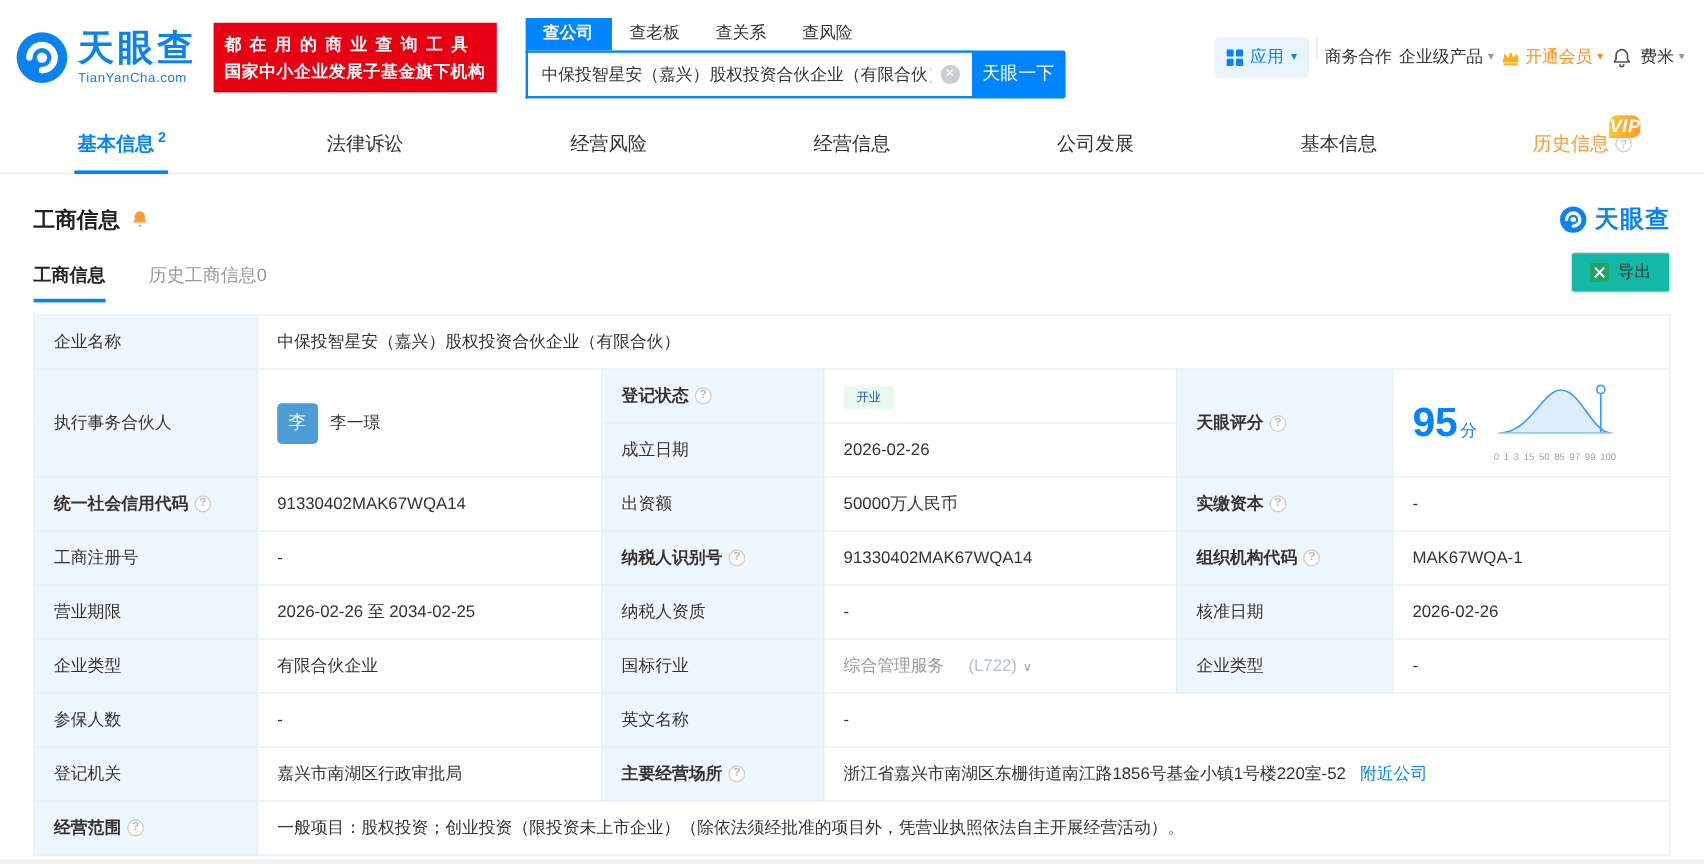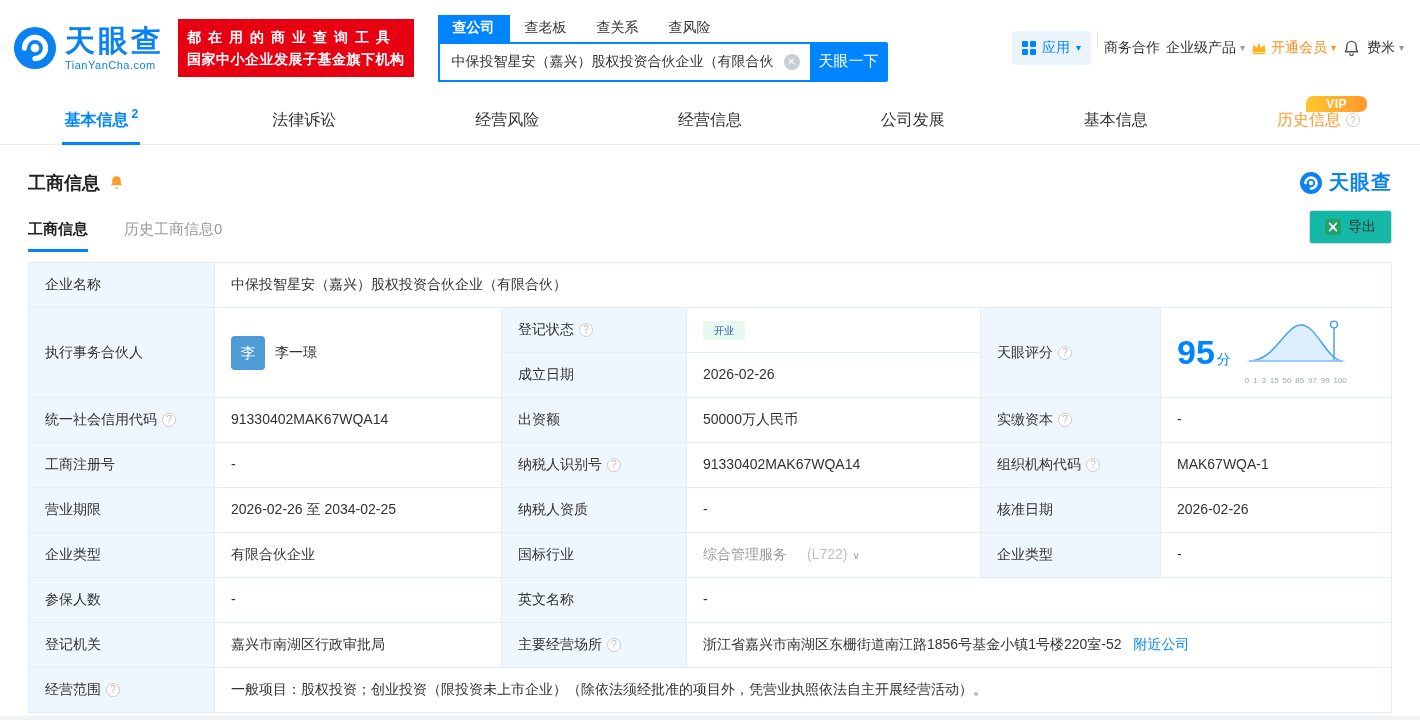--- a/index.html
+++ b/index.html
@@ -37,42 +37,42 @@
   .bell-btn { cursor: pointer; display: flex; align-items: center; }
 
   
   .navbar { height: 49px; border-bottom: 1px solid #ececec; display: flex; background: #fff; }
   .nav-tab { flex: 1; position: relative; display: flex; align-items: center; justify-content: center; font-size: 16px; color: #333; cursor: pointer; }
   .nav-tab .sup { font-size: 12px; color: #0084ff; margin-left: 3px; transform: translateY(-6px); }
   .nav-tab.active { color: #0084ff; font-weight: bold; }
   .nav-tab.active::after { content: ""; position: absolute; bottom: -1px; left: 50%; transform: translateX(-50%); width: 78px; height: 3px; background: #0084ff; }
   .nav-tab.history { color: #ff9a2e; }
   .tab-inner { position: relative; }
-  .vip-tag { position: absolute; top: -14px; right: -26px; background: linear-gradient(90deg,#ffc62e,#ff9a2e); color: #fff; font-size: 12px; font-weight: bold; padding: 1px 20px; border-radius: 7px 7px 7px 0; letter-spacing: .5px; }
+  .vip-tag { position: absolute; top: -14px; right: -26px; background: linear-gradient(90deg,#ffc62e,#ff9a2e); color: #fff; font-size: 15px; font-style: italic; font-weight: bold; padding: 1px 0; border-radius: 7px 7px 7px 0; letter-spacing: .5px; }
   .q-icon { display: inline-flex; width: 14px; height: 14px; border: 1px solid #ccc; border-radius: 50%; color: #bbb; font-size: 10px; align-items: center; justify-content: center; margin-left: 5px; cursor: pointer; flex: none; background: #fff; }
 
   
   .content { padding: 0 28px; background: #fff; }
   .section-head { display: flex; align-items: center; justify-content: space-between; padding-top: 24px; }
   .section-title-wrap { display: flex; align-items: center; gap: 8px; }
   .section-title { font-size: 18px; font-weight: bold; color: #222; }
   .brand-mini { display: flex; align-items: center; gap: 6px; color: #0b82f1; font-size: 20px; font-weight: bold; letter-spacing: 1px; }
 
   .subtab-row { display: flex; align-items: flex-end; justify-content: space-between; margin-top: 14px; }
   .subtabs { display: flex; gap: 36px; }
   .subtab { font-size: 15px; color: #999; padding-bottom: 13px; position: relative; cursor: pointer; }
   .subtab.active { color: #222; font-weight: bold; }
   .subtab.active::after { content: ""; position: absolute; left: 0; right: 0; bottom: 0; height: 3px; background: #0084ff; }
   .export-btn { display: flex; align-items: center; gap: 7px; border: 1px solid #dcdcdc; border-radius: 3px; padding: 7px 15px; font-size: 14px; color: #333; cursor: pointer; background: #14b8a6; margin-bottom: 8px; }
 
   
   .info-table { width: 100%; border-collapse: collapse; margin-top: 10px; table-layout: fixed; }
   .info-table td { border: 1px solid #e3eef7; font-size: 14px; color: #333; padding: 5px 16px; height: 45px; line-height: 1.55; word-break: break-all; vertical-align: middle; background: #fff; }
   .info-table td.lbl { background: #eef7fd; }
-  .lbl-flex { display: flex; align-items: center; }
+  .lbl-flex { display: flex; align-items: center; font-weight: bold; }
   .partner { display: flex; align-items: center; gap: 10px; cursor: pointer; }
   .avatar { width: 34px; height: 34px; border-radius: 4px; background: #4e9cd5; color: #fff; font-size: 15px; display: flex; align-items: center; justify-content: center; flex: none; }
   .badge-open { display: inline-block; background: #e7f9ee; color: #1d4ed8; font-size: 10px; padding: 3px 11px; border-radius: 2px; line-height: 1.3; }
   .score-cell { display: flex; align-items: center; gap: 14px; cursor: pointer; }
   .score-num { color: #0084ff; font-weight: bold; font-size: 34px; line-height: 1; white-space: nowrap; }
   .score-num i { font-style: normal; font-size: 14px; font-weight: normal; margin-left: 2px; }
   .score-chart { width: 102px; }
   .ticks { display: flex; justify-content: space-between; font-size: 8px; color: #a0a8b0; margin-top: 1px; }
   .muted { color: #999; }
   .muted-code { color: #b9bfc6; margin-left: 20px; }

